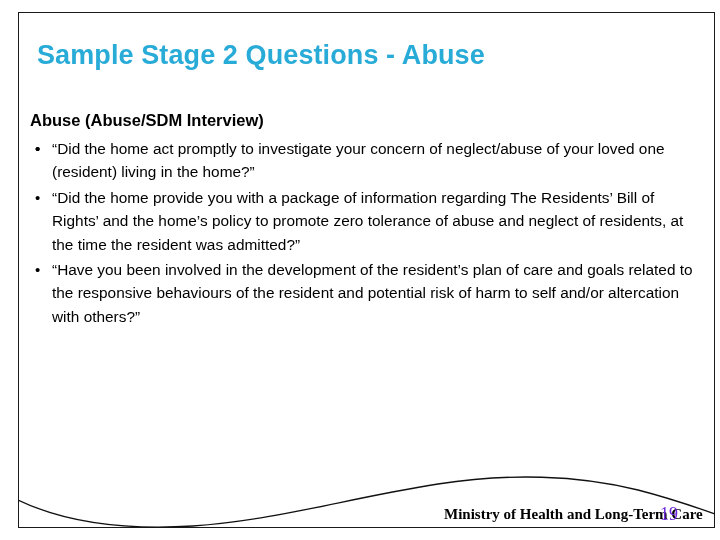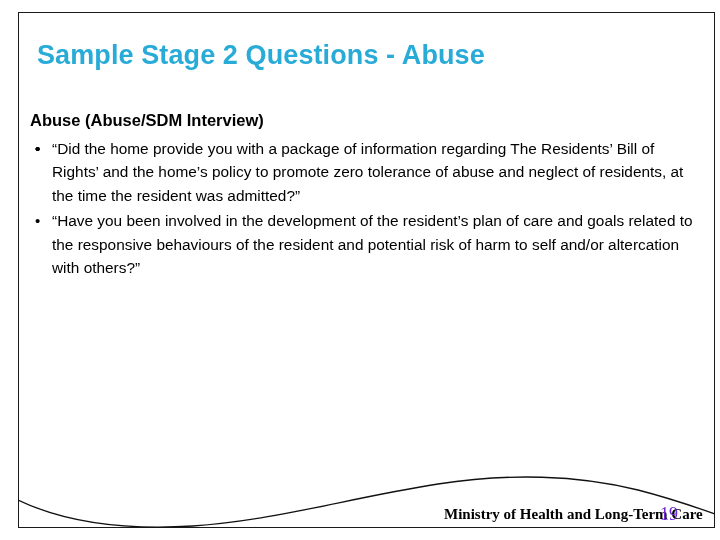--- a/index.html
+++ b/index.html
@@ -133,20 +133,21 @@
   <div id="body-block">
 
     <div id="subhead">Abuse (Abuse/SDM Interview)</div>
 
     <ul class="bullets">
       <li>
         <span class="bullet-dot">•</span>
       </li>
       <li>
         <span class="bullet-dot">•</span>
+        <span class="bullet-text">“Did the home act promptly to investigate your concern of neglect/abuse of your loved one (resident) living in the home?”</span>
       </li>
       <li>
         <span class="bullet-dot">•</span>
         <span class="bullet-text">“Did the home provide you with a package of information regarding The Residents’ Bill of Rights’ and the home’s policy to promote zero tolerance of abuse and neglect of residents, at the time the resident was admitted?”</span>
       </li>
       <li>
         <span class="bullet-dot">•</span>
         <span class="bullet-text">“Have you been involved in the development of the resident’s plan of care and goals related to the responsive behaviours of the resident and potential risk of harm to self and/or altercation with others?”</span>
       </li>
     </ul>

